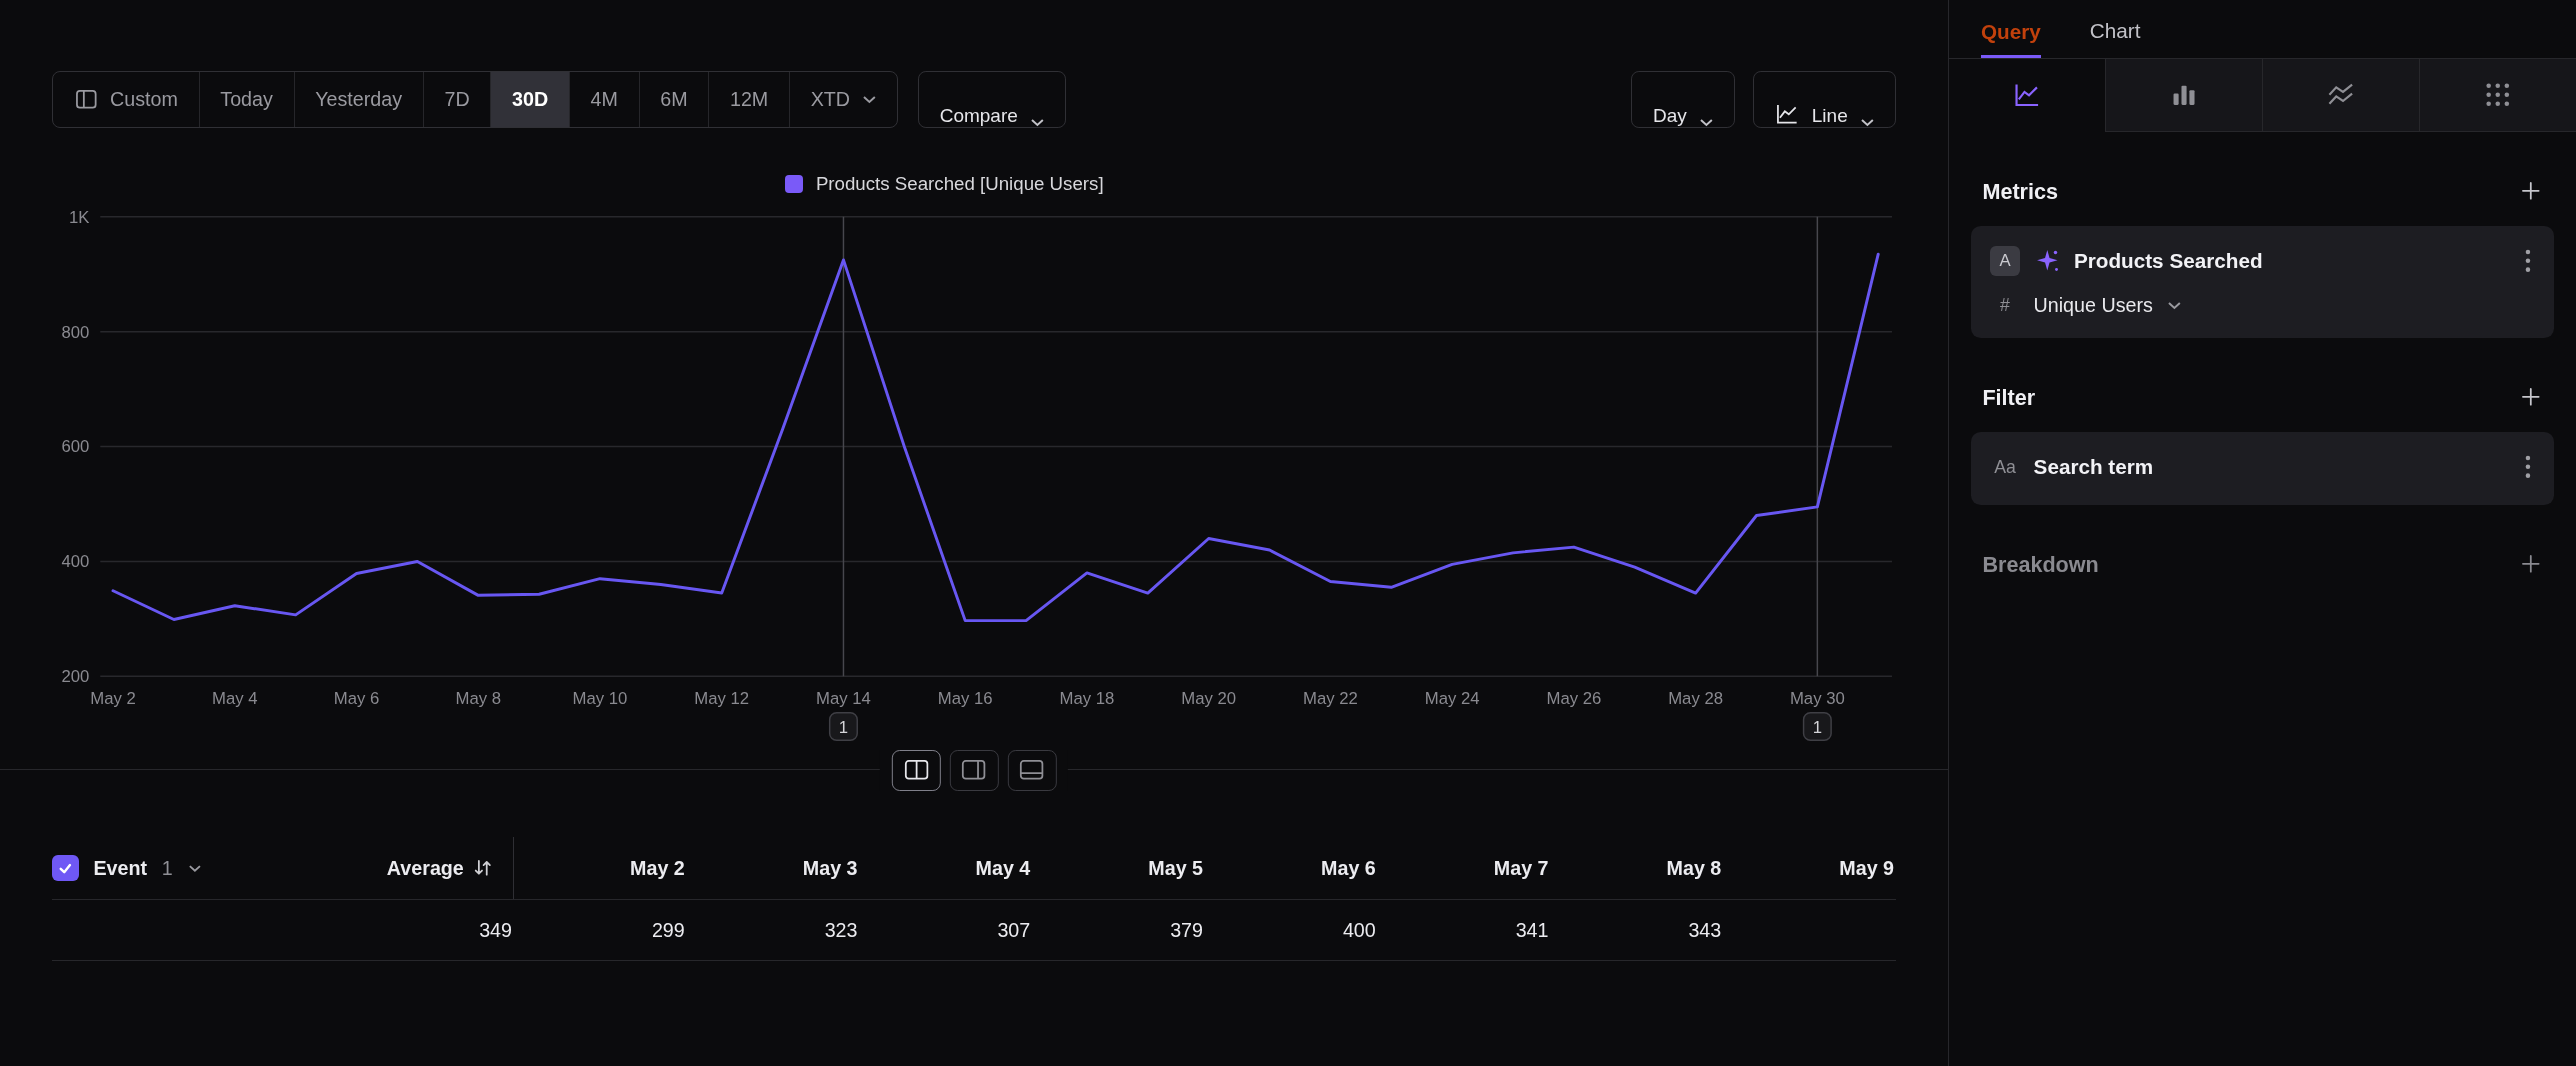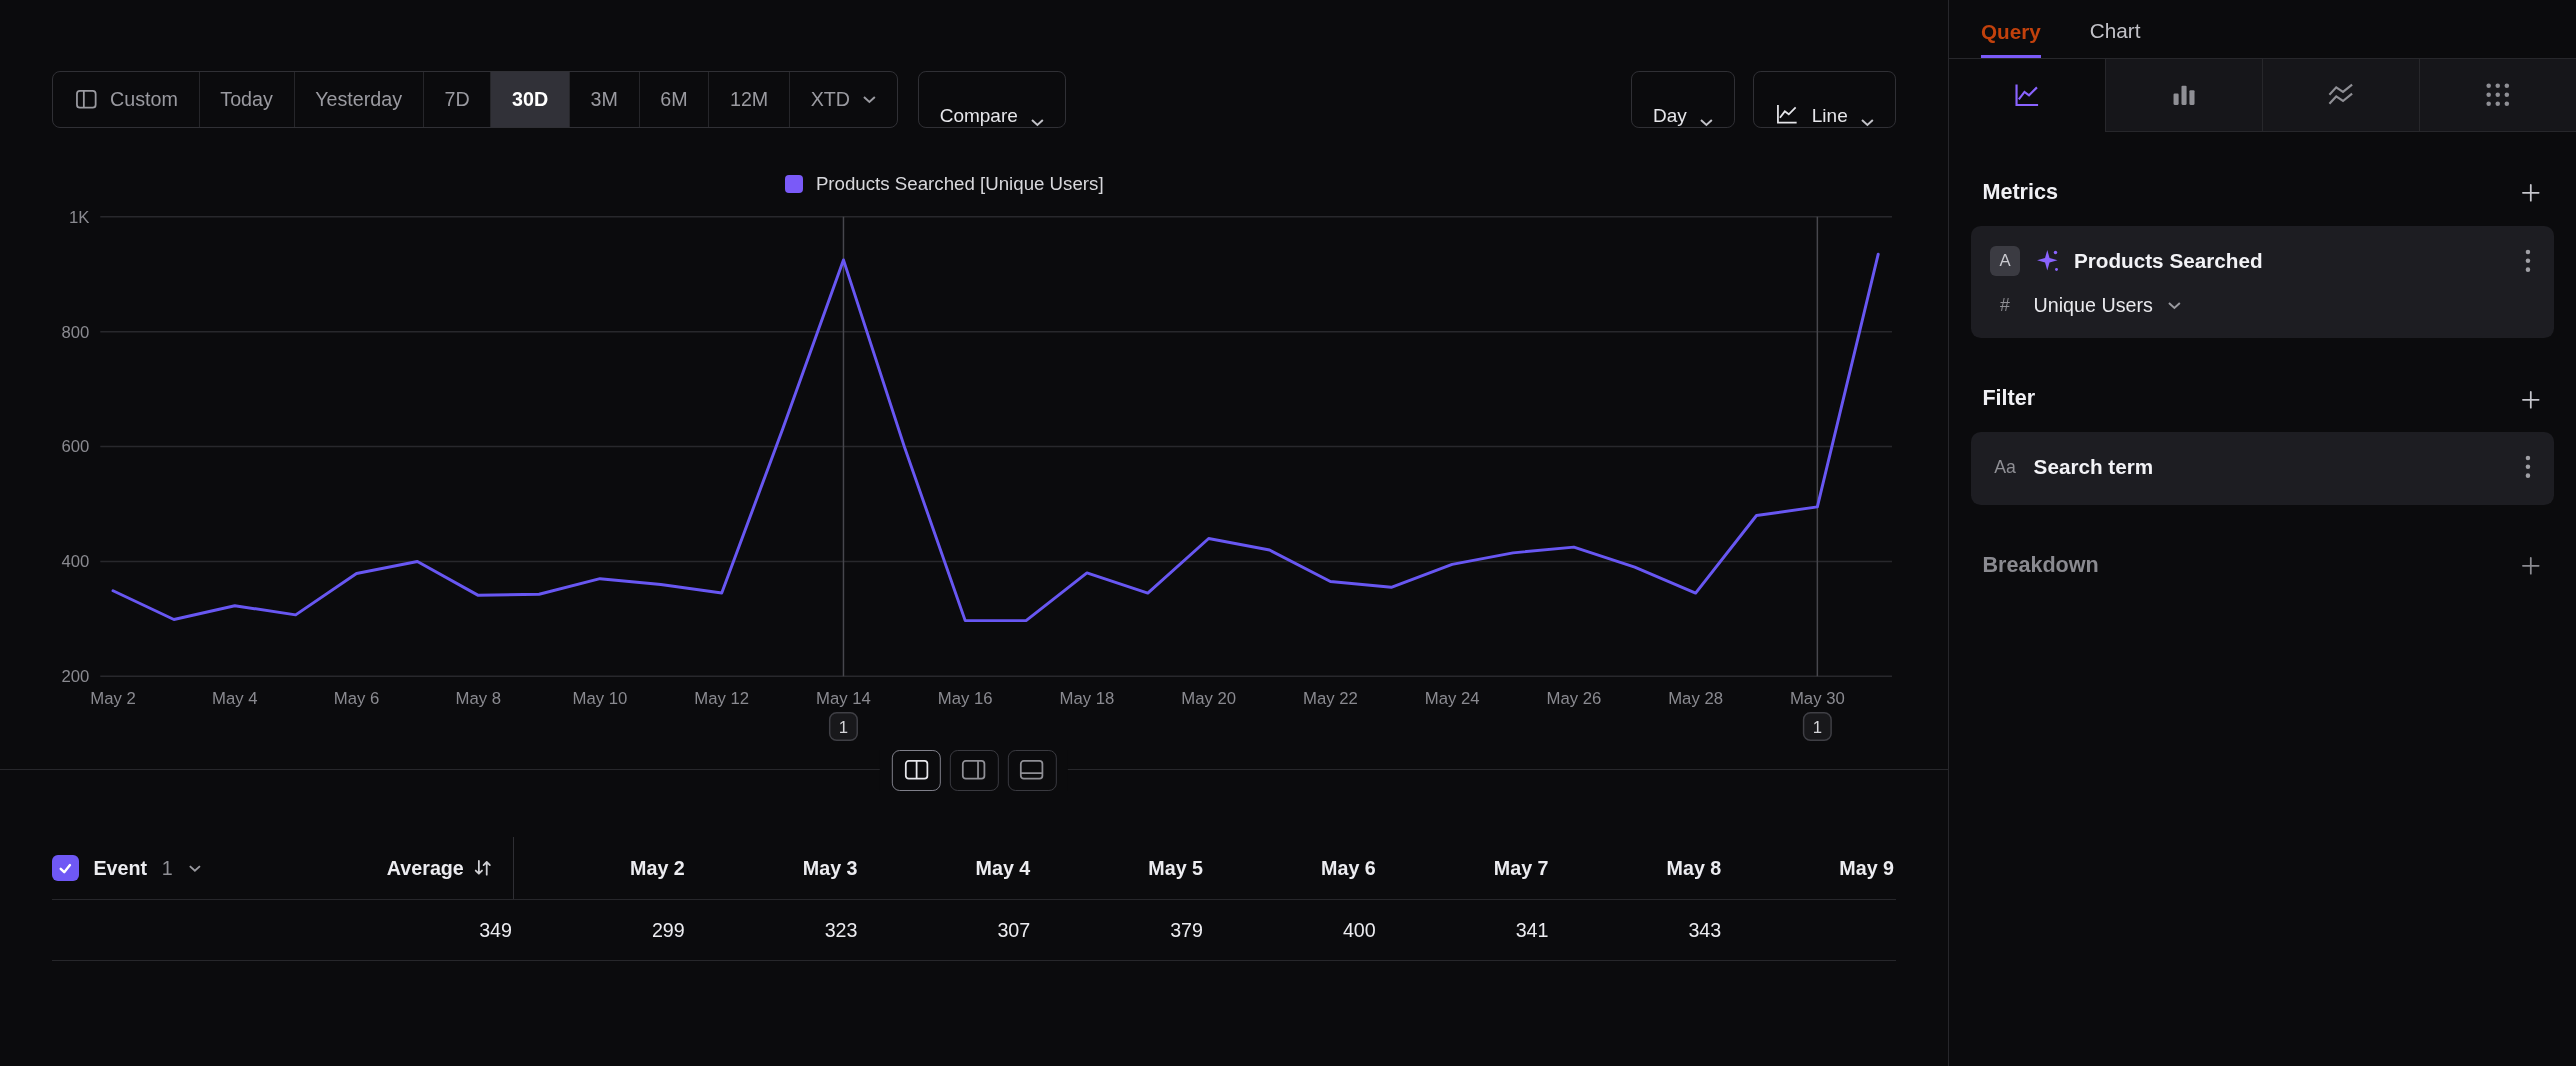--- a/index.html
+++ b/index.html
@@ -56,21 +56,21 @@
   .panel-tabs { height:59px; display:flex; align-items:flex-end; gap:49px; padding:0 32px; border-bottom:1px solid #27272b; }
   .ptab { font-size:20.7px; padding-bottom:14.8px; color:#c2c2c8; cursor:pointer; }
   .ptab.active { color:#c2410c; font-weight:700; padding-bottom:10.8px; border-bottom:3.9px solid #7a5af8; }
 
   .type-strip { display:flex; }
   .type-cell { flex:1; height:73px; display:flex; align-items:center; justify-content:center; background:#16161a; border-left:1px solid #27272b; border-bottom:1px solid #27272b; cursor:pointer; }
   .type-cell:first-child { border-left:none; }
   .type-cell.selected { background:transparent; border-bottom-color:transparent; }
 
   .panel-content { padding:0 21.6px; }
-  .section-head { display:flex; align-items:flex-end; justify-content:space-between; padding:0 11.8px; margin-top:47px; }
+  .section-head { display:flex; align-items:flex-start; justify-content:space-between; padding:0 11.8px; margin-top:47px; }
   .section-title { font-size:21.6px; font-weight:700; color:#f0f0f4; }
   .section-title.dim { color:#8a8a90; }
   .plus-btn { cursor:pointer; display:flex; }
 
   .card { background:#1d1d22; border-radius:9.8px; margin-top:20.7px; padding:18.7px 19.7px 20.7px; }
   .card-row1 { display:flex; align-items:center; gap:13.8px; }
   .card-title { font-size:20.7px; font-weight:700; color:#f2f2f6; }
   .badge-letter { width:29.5px; height:29.5px; flex:none; background:#3b3b42; color:#c9c9cf; border-radius:5.9px; display:flex; align-items:center; justify-content:center; font-size:16.7px; }
   .badge-text { width:29.5px; flex:none; text-align:center; color:#8f8f95; font-size:17.7px; }
   .kebab { margin-left:auto; cursor:pointer; display:flex; padding:3.9px; }
@@ -99,21 +99,21 @@
         <div class="seg">
             <span>Yesterday</span>
           </div>
         <div class="seg">
             <span>7D</span>
           </div>
         <div class="seg selected">
             <span>30D</span>
           </div>
         <div class="seg">
-            <span>3M</span>
+            <span>4M</span>
           </div>
         <div class="seg">
             <span>6M</span>
           </div>
         <div class="seg">
             <span>12M</span>
           </div>
         <div class="seg">
           <span>XTD</span>
           <svg width="14.8" height="8.9" viewBox="0 0 15 9" fill="none" stroke="#9a9aa0" stroke-width="2">

